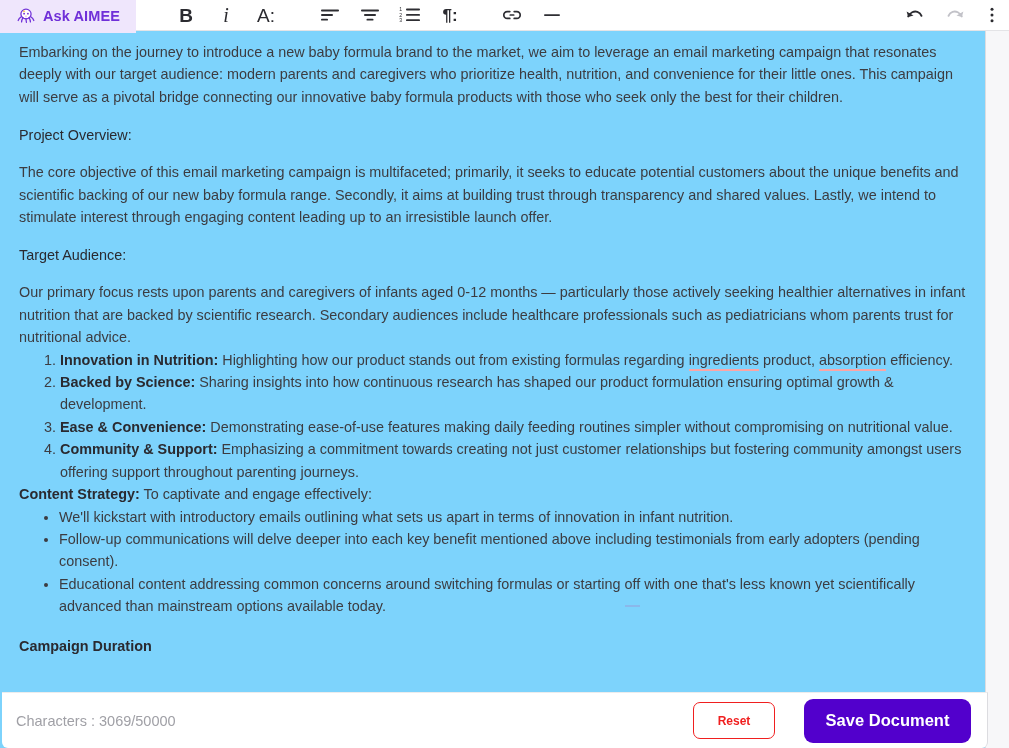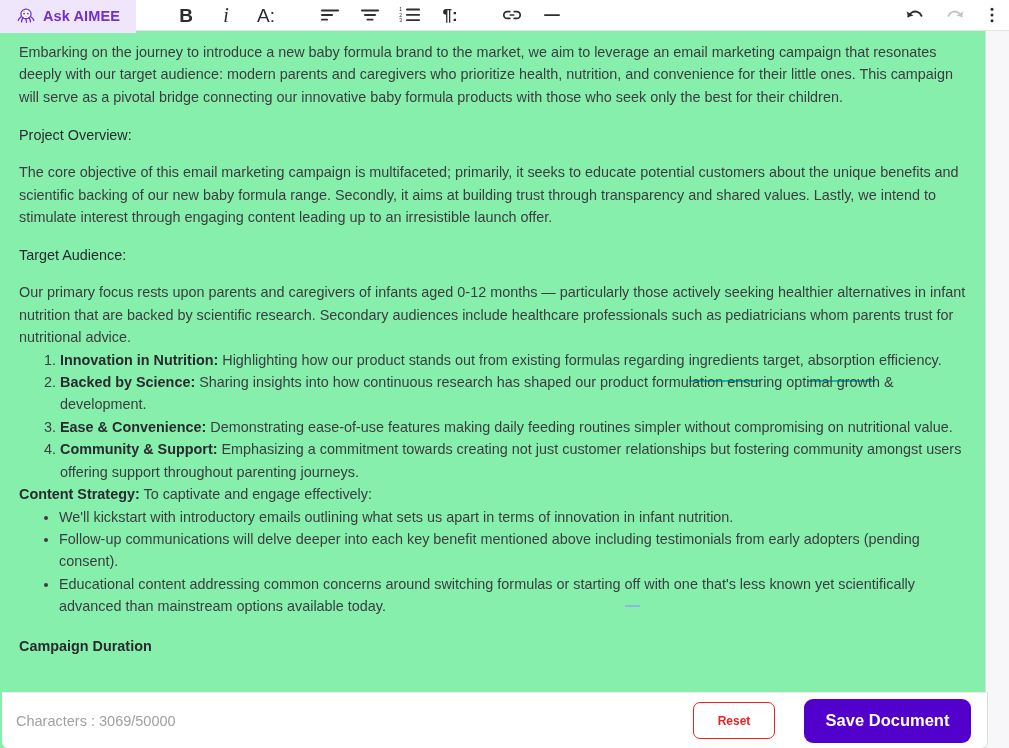--- a/index.html
+++ b/index.html
@@ -90,21 +90,21 @@
   .editor-wrap {
     position: relative;
     flex: 1 1 auto;
     display: flex;
     min-height: 0;
   }
   .editor {
     position: relative;
     width: 986px;
     flex: 0 0 986px;
-    background: #86efac;
+    background: #7dd3fc;
     border-right: 1px solid #dcdce0;
     overflow: hidden;
     padding: 10px 19px 0 19px;
   }
   .gutter {
     flex: 1 1 auto;
     background: #f7f7f9;
   }
 
   .doc {
@@ -143,22 +143,22 @@
 
   .last-head {
     font-size: 14.4px;
     font-weight: 700;
     color: #2a2a30;
     margin: 17px 0 0 0;
   }
 
   
   .sug-red {
-    border-bottom: 2px solid #14b8a6;
-    padding-bottom: 12px;
+    border-bottom: 2px solid #fca5a5;
+    padding-bottom: 1px;
   }
   .sug-blue {
     border-bottom: 2px solid #8ab8ea;
     padding-bottom: 13px;
   }
 
   
   .footer {
     position: absolute;
     left: 2px;
@@ -362,21 +362,21 @@
 
         <h4 class="head">Project Overview:</h4>
         <p class="para">The core objective of this email marketing campaign is multifaceted; primarily, it seeks to educate potential customers about the unique benefits and scientific backing of our new baby formula range. Secondly, it aims at building trust through transparency and shared values. Lastly, we intend to stimulate interest through engaging content leading up to an irresistible launch offer.</p>
 
         <h4 class="head">Target Audience:</h4>
         <p class="para">Our primary focus rests upon parents and caregivers of infants aged 0-12 months — particularly those actively seeking healthier alternatives in infant nutrition that are backed by scientific research. Secondary audiences include healthcare professionals such as pediatricians whom parents trust for nutritional advice.</p>
 
 
         <ol class="numlist">
           <li>
-            <b>Innovation in Nutrition:</b><span> Highlighting how our product stands out from existing formulas regarding </span><span class="sug-red">ingredients</span><span> target, </span><span class="sug-red">absorption</span><span> efficiency.</span>
+            <b>Innovation in Nutrition:</b><span> Highlighting how our product stands out from existing formulas regarding </span><span class="sug-red">ingredients</span><span> product, </span><span class="sug-red">absorption</span><span> efficiency.</span>
           </li>
           <li>
             <b>Backed by Science:</b><span> Sharing insights into how continuous research has shaped our product formulation ensuring optimal growth &amp; development.</span>
           </li>
           <li>
             <b>Ease &amp; Convenience:</b><span> Demonstrating ease-of-use features making daily feeding routines simpler without compromising on nutritional value.</span>
           </li>
           <li>
             <b>Community &amp; Support:</b><span> Emphasizing a commitment towards creating not just customer relationships but fostering community amongst users offering support throughout parenting journeys.</span>
           </li>

